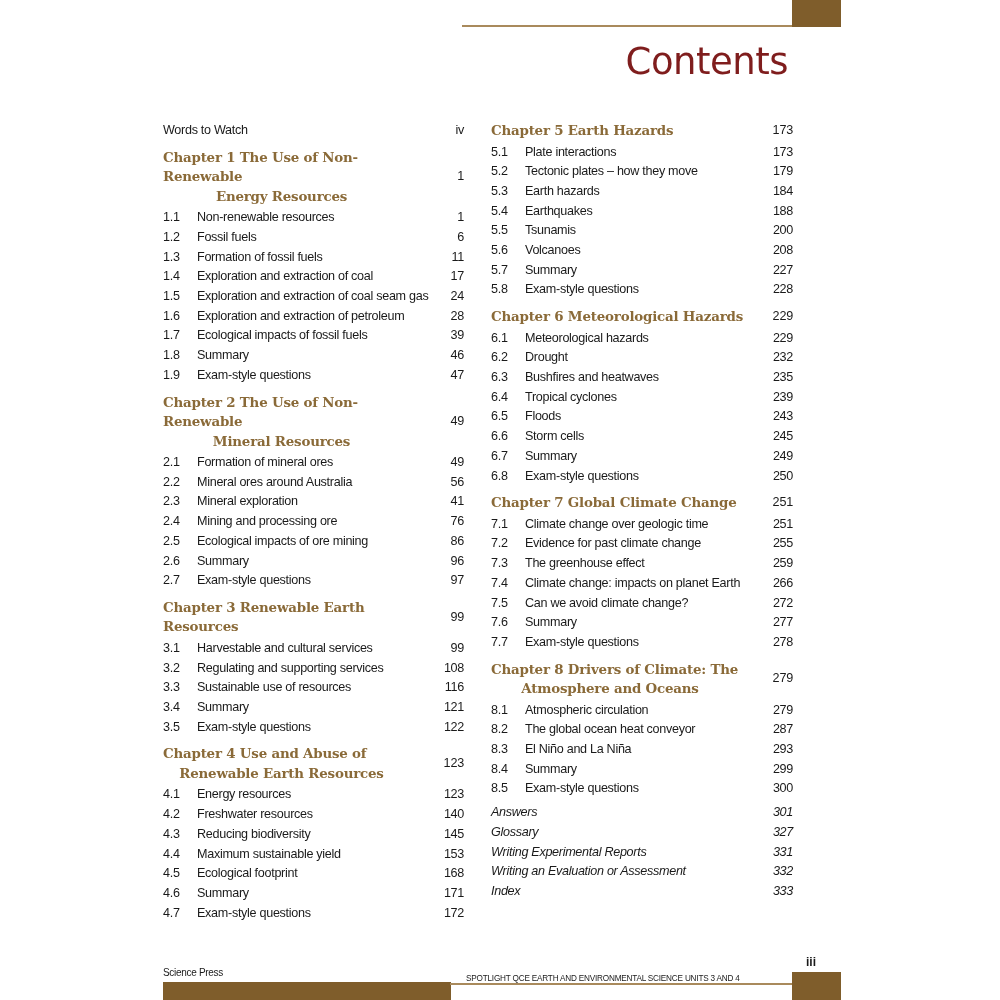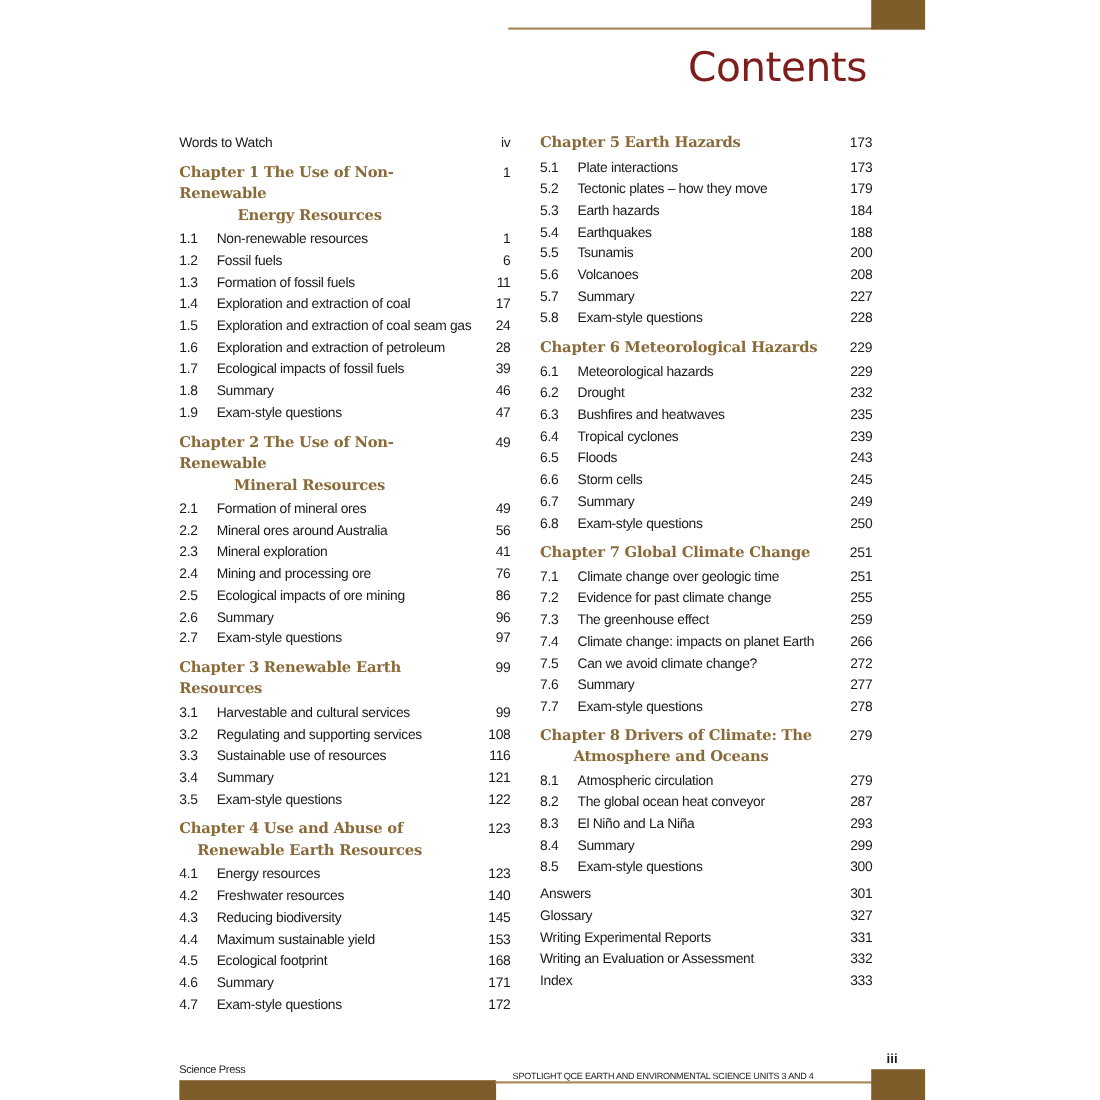--- a/index.html
+++ b/index.html
@@ -25,21 +25,21 @@
     .row {
       display: flex; align-items: flex-start;
       font-size: 12.6px; line-height: 19.7px; letter-spacing: -0.3px;
     }
     .row .num { width: 34px; flex: none; }
     .row .title { flex: 1; }
     .row .page { width: 34px; flex: none; text-align: right; }
     .row.plain .title { padding-left: 0; }
 
     .chapter {
-      display: flex; align-items: flex-start;
+      display: flex; align-items: center;
       margin-top: 7px; margin-bottom: 2px;
       font-family: "DejaVu Serif", "Liberation Serif", serif;
       font-weight: bold; font-size: 13.4px; line-height: 19.5px;
       color: #8a6a38; letter-spacing: -0.2px;
     }
     .chapter .ch-title { flex: 1; }
     .chapter .ch-line2 { display: block; text-align: center; padding-right: 30px; }
     .chapter .page {
       width: 34px; flex: none; text-align: right;
       font-family: "Liberation Sans", "DejaVu Sans", sans-serif;
@@ -384,21 +384,21 @@
         <span class="num">8.4</span>
         <span class="title">Summary</span>
         <span class="page">299</span>
       </div>
       <div class="row">
         <span class="num">8.5</span>
         <span class="title">Exam-style questions</span>
         <span class="page">300</span>
       </div>
     </div>
-  <div id="back-matter" style="margin-top:4px;">
+  <div id="back-matter" style="margin-top:4px;font-style:italic;">
       <div class="row plain">
         <span class="title">Answers</span>
         <span class="page">301</span>
       </div>
       <div class="row plain">
         <span class="title">Glossary</span>
         <span class="page">327</span>
       </div>
       <div class="row plain">
         <span class="title">Writing Experimental Reports</span>

